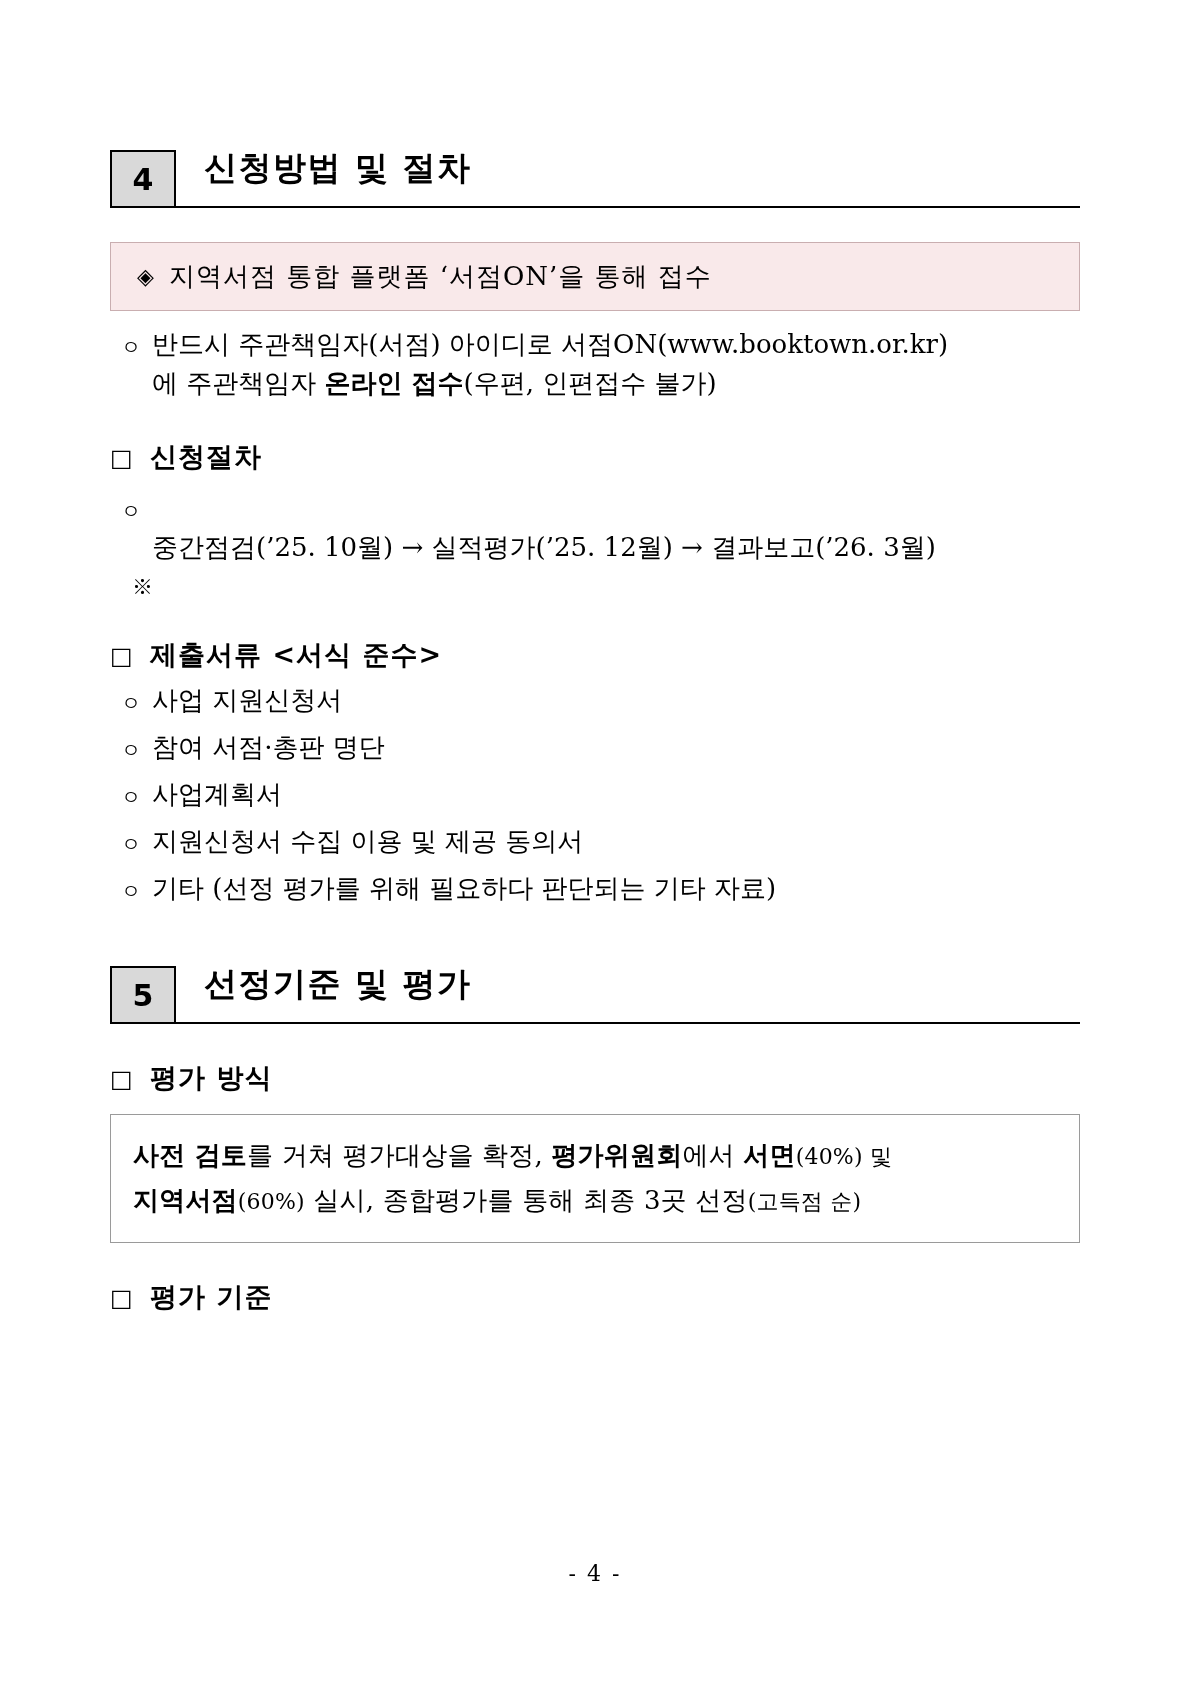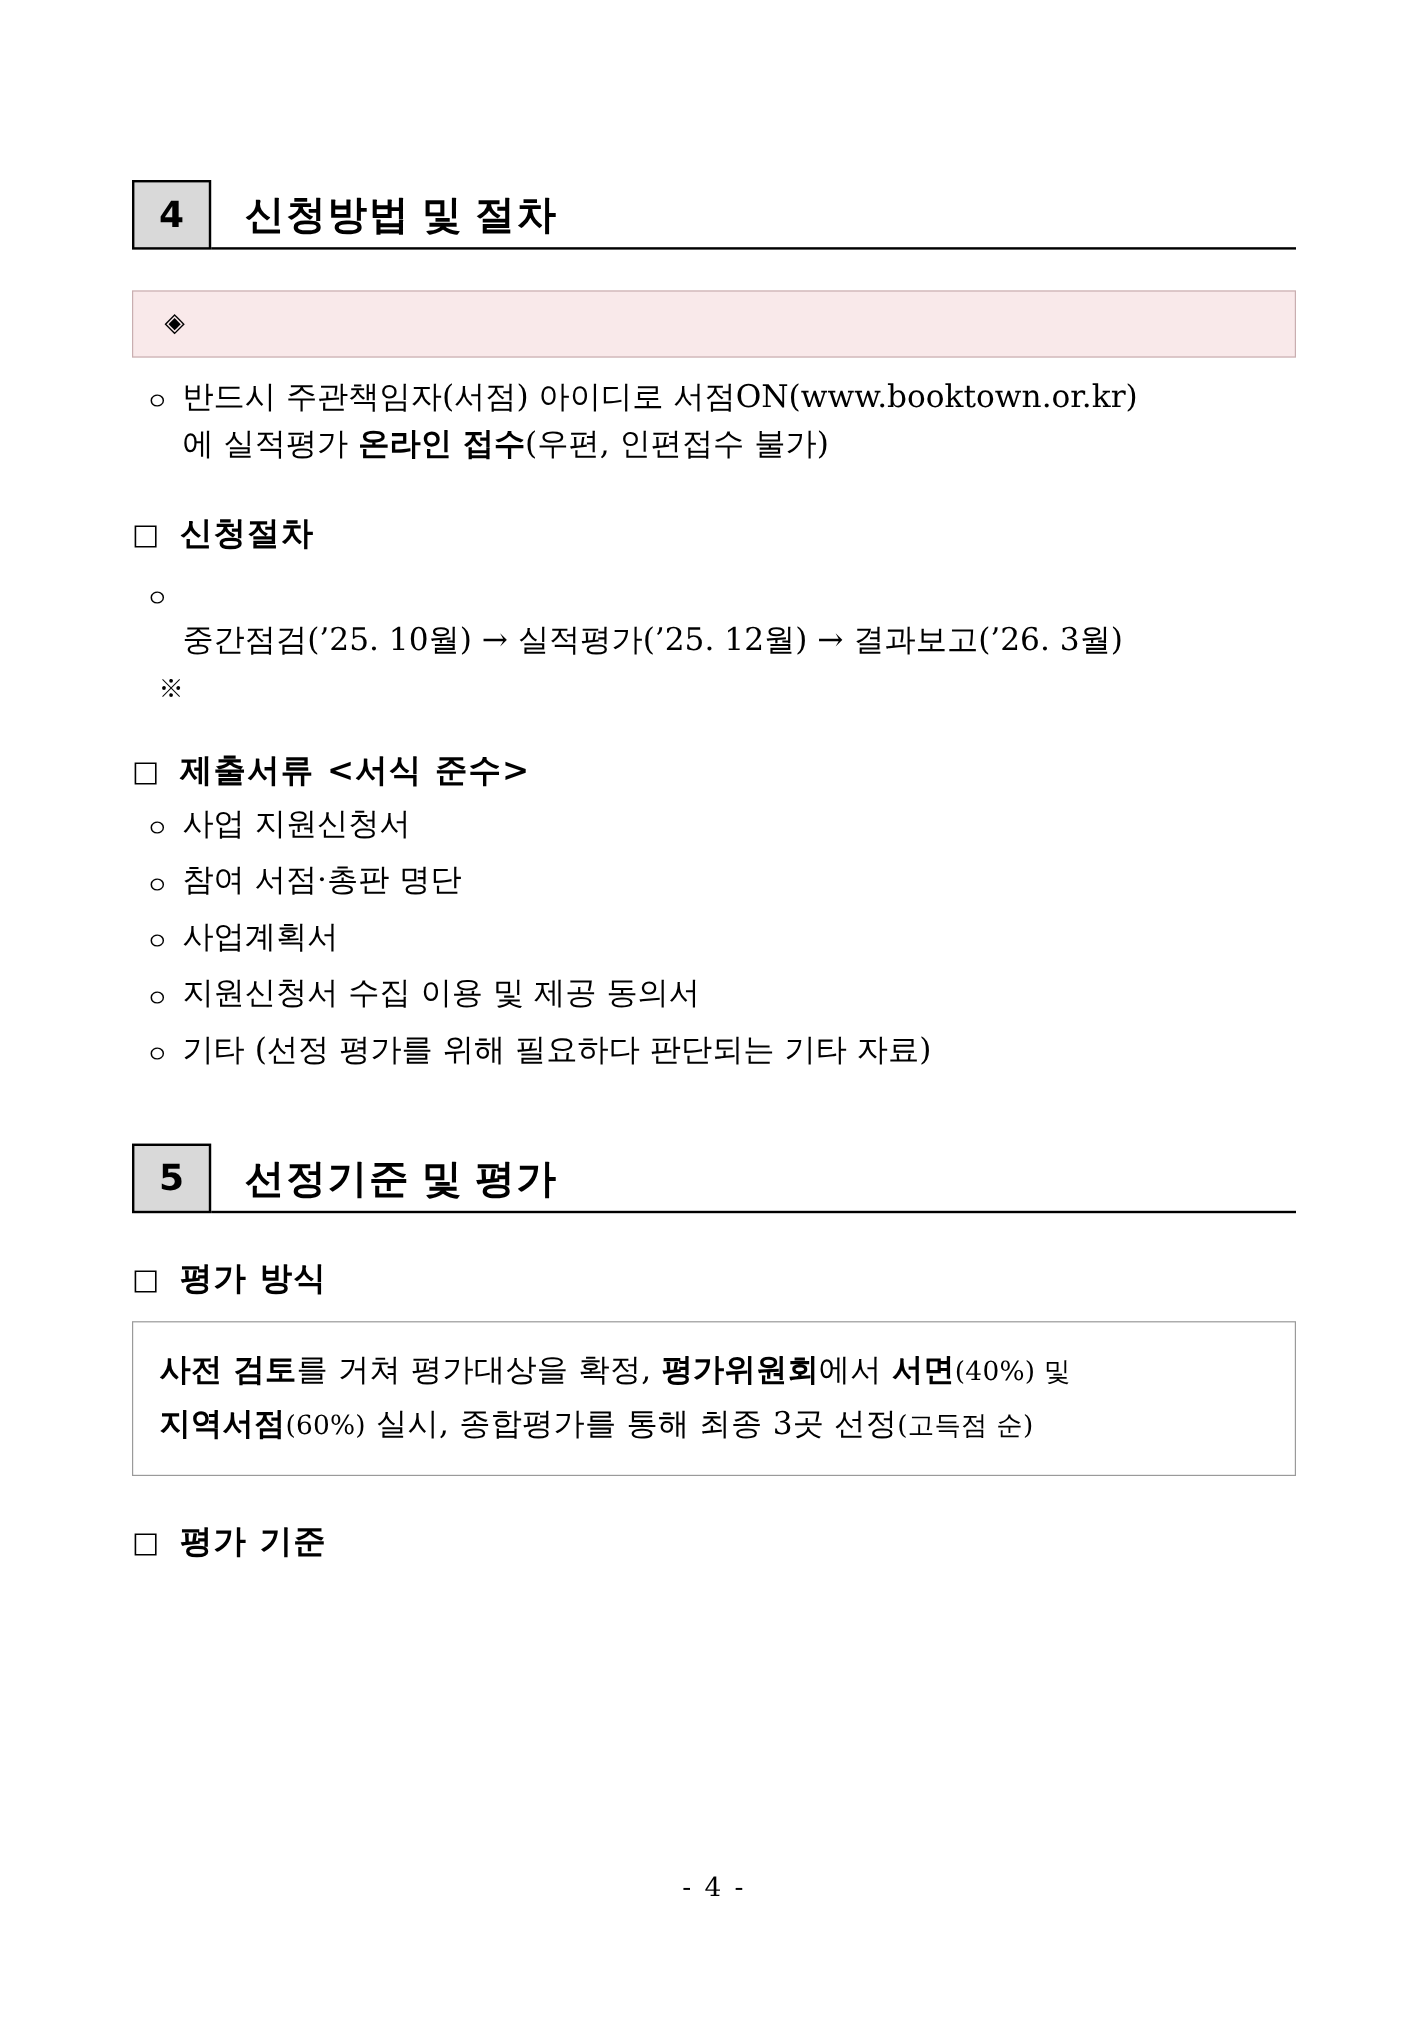--- a/index.html
+++ b/index.html
@@ -39,26 +39,24 @@
     justify-content: center;
     font-size: 30px;
     font-weight: bold;
     font-family: "DejaVu Sans", "Liberation Sans", sans-serif;
     box-sizing: border-box;
   }
   .section-title-wrap {
     flex: 1;
     display: flex;
     flex-direction: column;
-    justify-content: flex-end;
     padding-left: 28px;
     padding-bottom: 2px;
     border-bottom: 2.5px solid #000;
     box-sizing: border-box;
-    font-family: Liberation Serif, serif;
   }
   .section-title {
     font-size: 33px;
     font-weight: bold;
     letter-spacing: 1.5px;
     line-height: 1.1;
     padding-bottom: 6px;
   }
 
   
@@ -165,27 +163,28 @@
 
   <div class="section-head">
     <div class="section-num">4</div>
     <div class="section-title-wrap">
       <div class="section-title">신청방법 및 절차</div>
     </div>
   </div>
 
   <div class="callout">
     <span class="diamond">◈</span>
+    <span>지역서점 통합 플랫폼 ‘서점ON’을 통해 접수</span>
   </div>
 
   <div class="circ-item">
     <span class="marker">ㅇ</span>
     <span class="body">
       <span>반드시 주관책임자(서점) 아이디로 서점ON(www.booktown.or.kr)</span><br>
-      <span>에 실적평가 </span><span class="b">온라인 접수</span><span>(우편, 인편접수 불가)</span>
+      <span>에 주관책임자 </span><span class="b">온라인 접수</span><span>(우편, 인편접수 불가)</span>
     </span>
   </div>
 
   <div class="sq-head">
     <span class="marker">□</span>
     <span>신청절차</span>
   </div>
 
   <div class="circ-item">
     <span class="marker">ㅇ</span>

